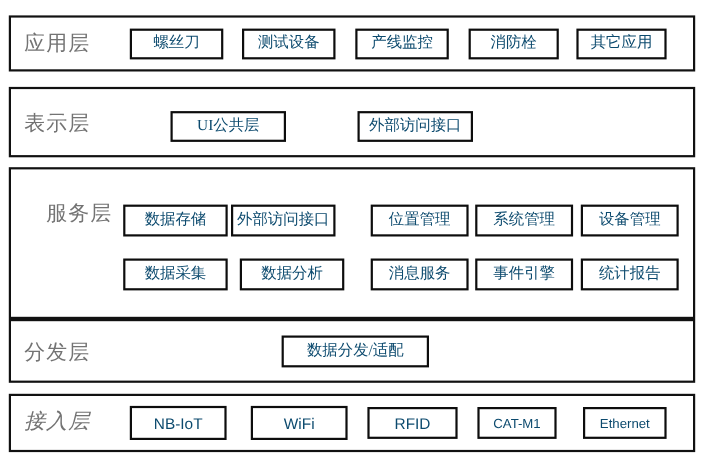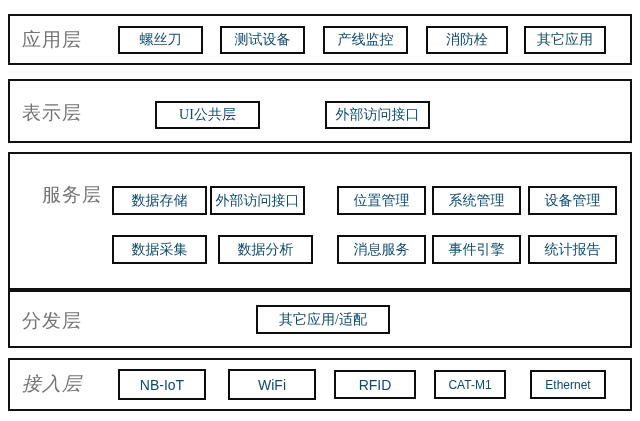--- a/index.html
+++ b/index.html
@@ -100,21 +100,21 @@
 
   <div class="node" style="left:112px; top:235px; width:95px; height:29px;">数据采集</div>
   <div class="node" style="left:218px; top:235px; width:95px; height:29px;">数据分析</div>
   <div class="node" style="left:337px; top:235px; width:89px; height:29px;">消息服务</div>
   <div class="node" style="left:432px; top:235px; width:89px; height:29px;">事件引擎</div>
   <div class="node" style="left:528px; top:235px; width:89px; height:29px;">统计报告</div>
 
   <div class="band" style="left:8px; top:290px; width:624px; height:58px;"></div>
   <div class="band-label" style="top:311px;">分发层</div>
 
-  <div class="node" style="left:256px; top:305px; width:134px; height:29px;">其它应用/适配</div>
+  <div class="node" style="left:256px; top:305px; width:134px; height:29px;">数据分发/适配</div>
 
   <div class="band" style="left:8px; top:358px; width:624px; height:53px;"></div>
   <div class="band-label" style="top:374px;font-style:italic;">接入层</div>
 
   <div class="node latin" style="left:118px; top:369px; width:88px; height:31px;">NB-IoT</div>
   <div class="node latin" style="left:228px; top:369px; width:88px; height:31px;">WiFi</div>
   <div class="node latin" style="left:334px; top:370px; width:82px; height:29px;">RFID</div>
   <div class="node latin sm" style="left:434px; top:370px; width:72px; height:29px;">CAT-M1</div>
   <div class="node latin sm" style="left:530px; top:370px; width:76px; height:29px;">Ethernet</div>
 

